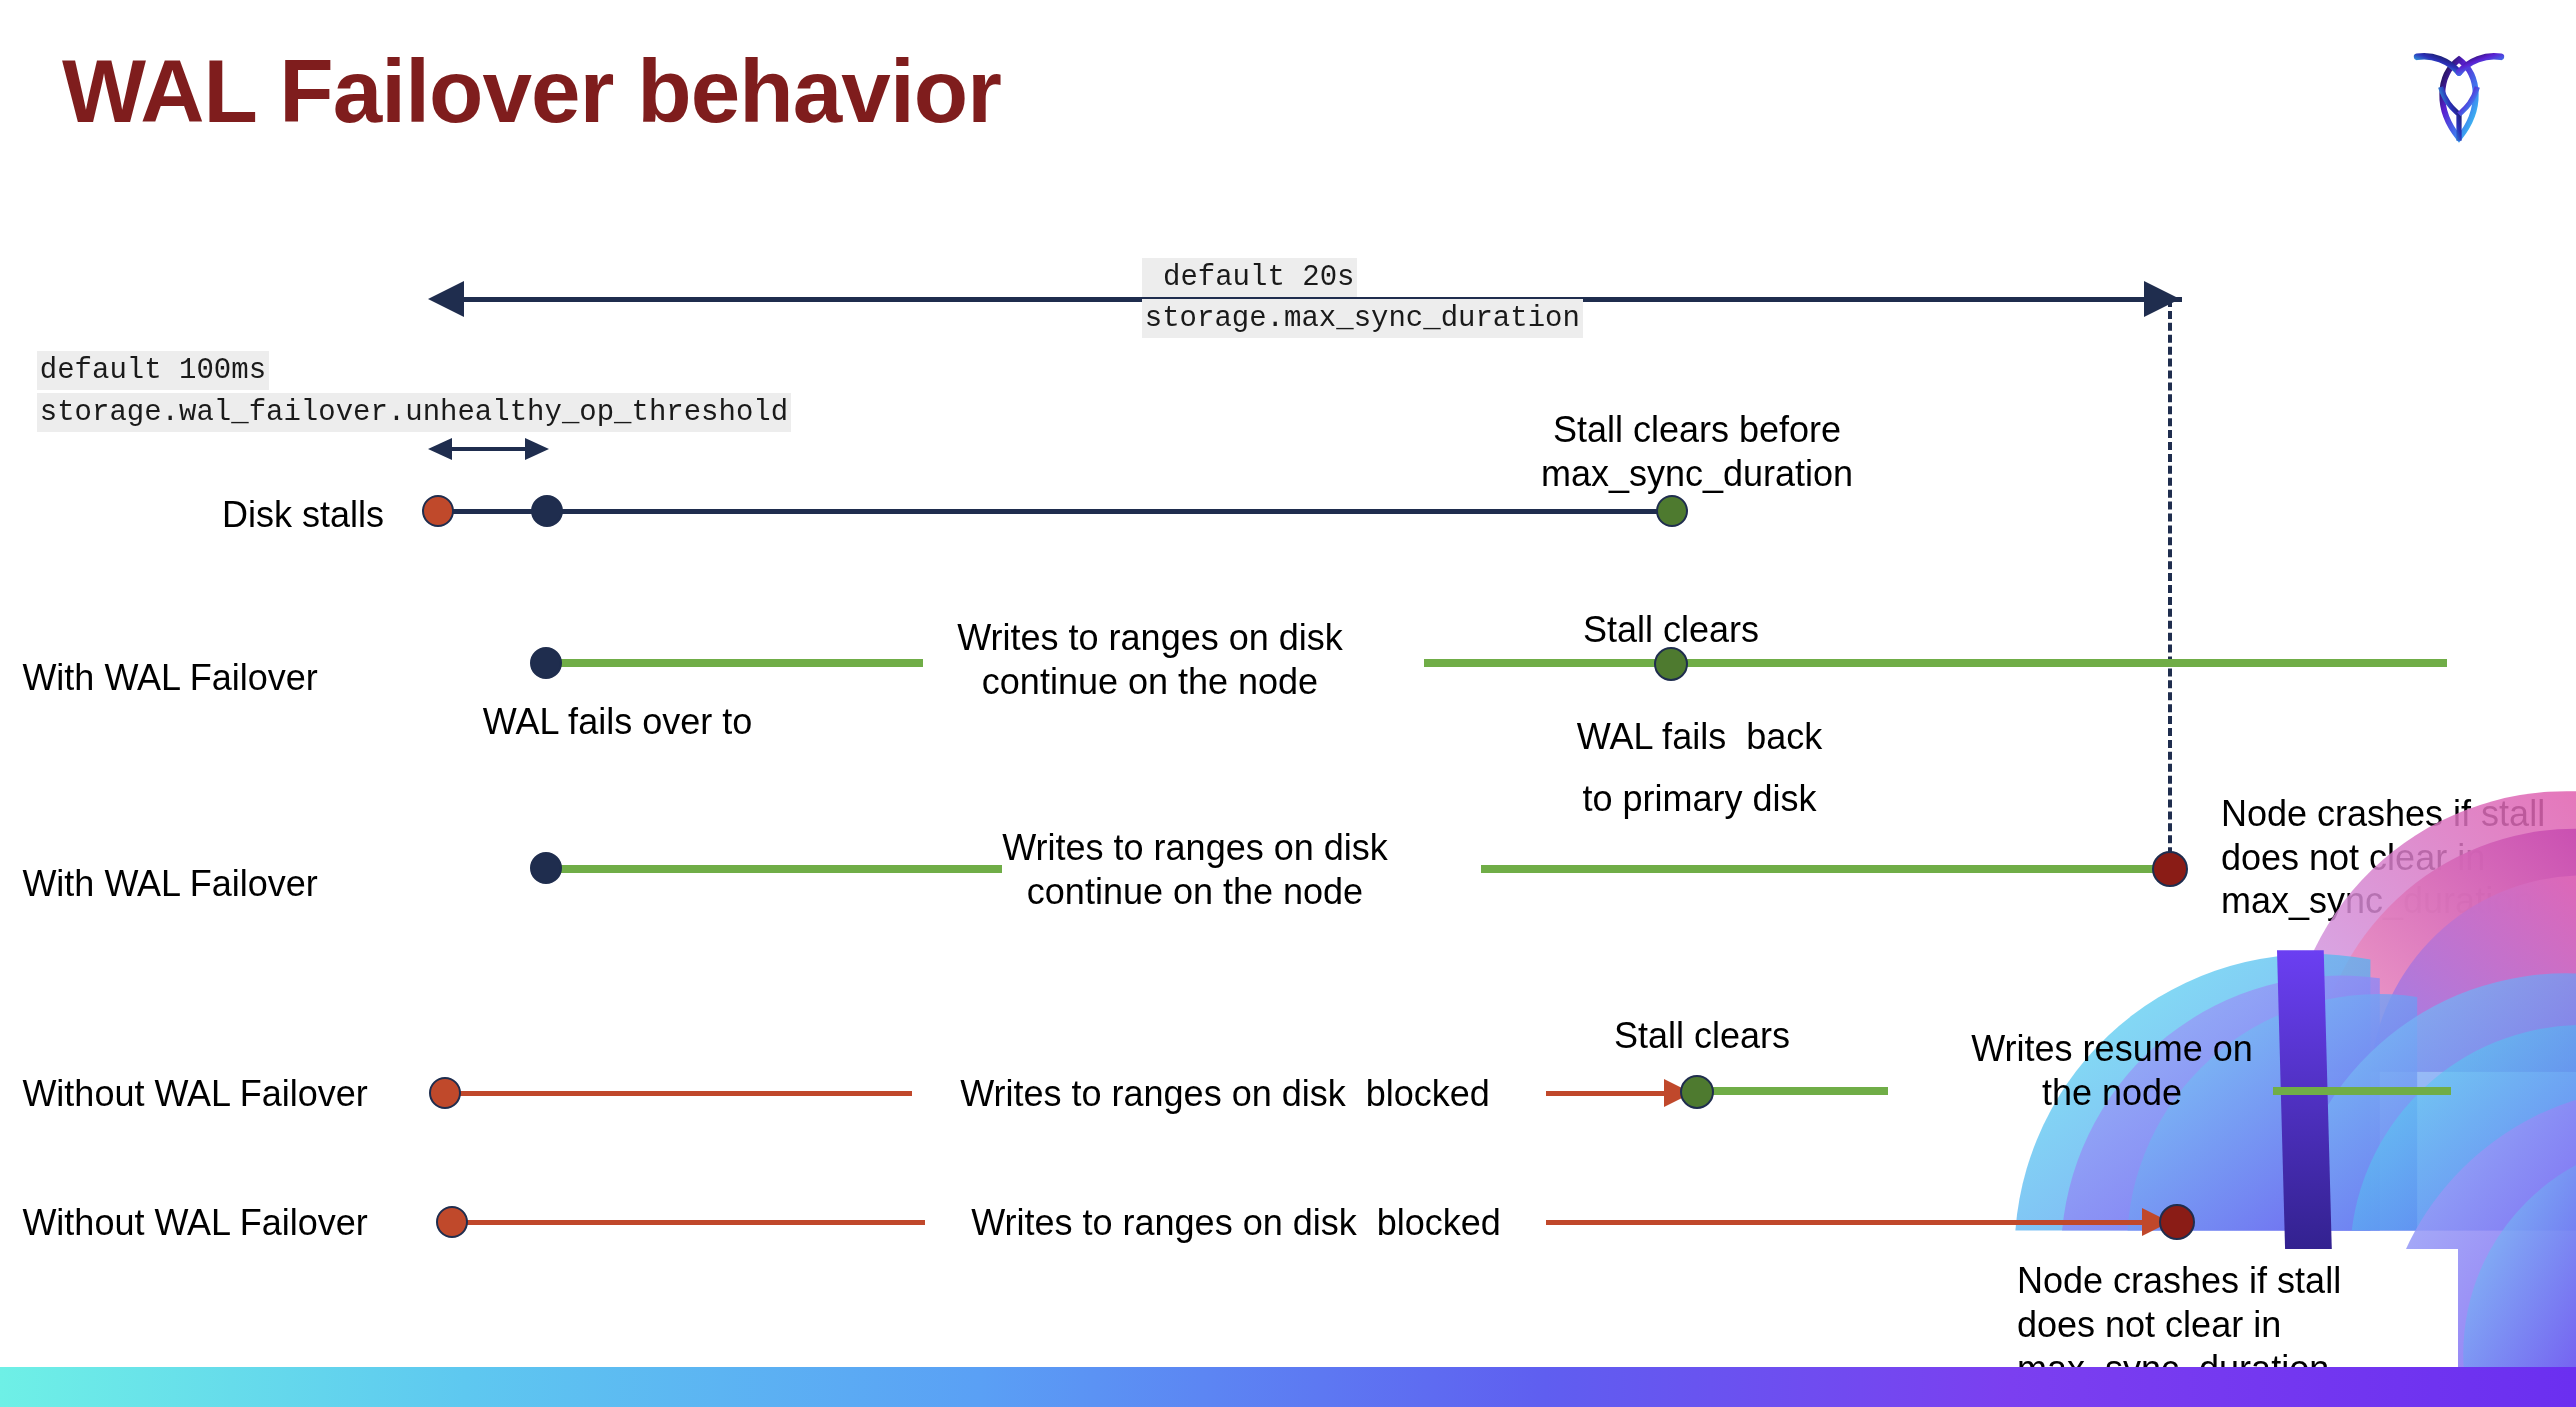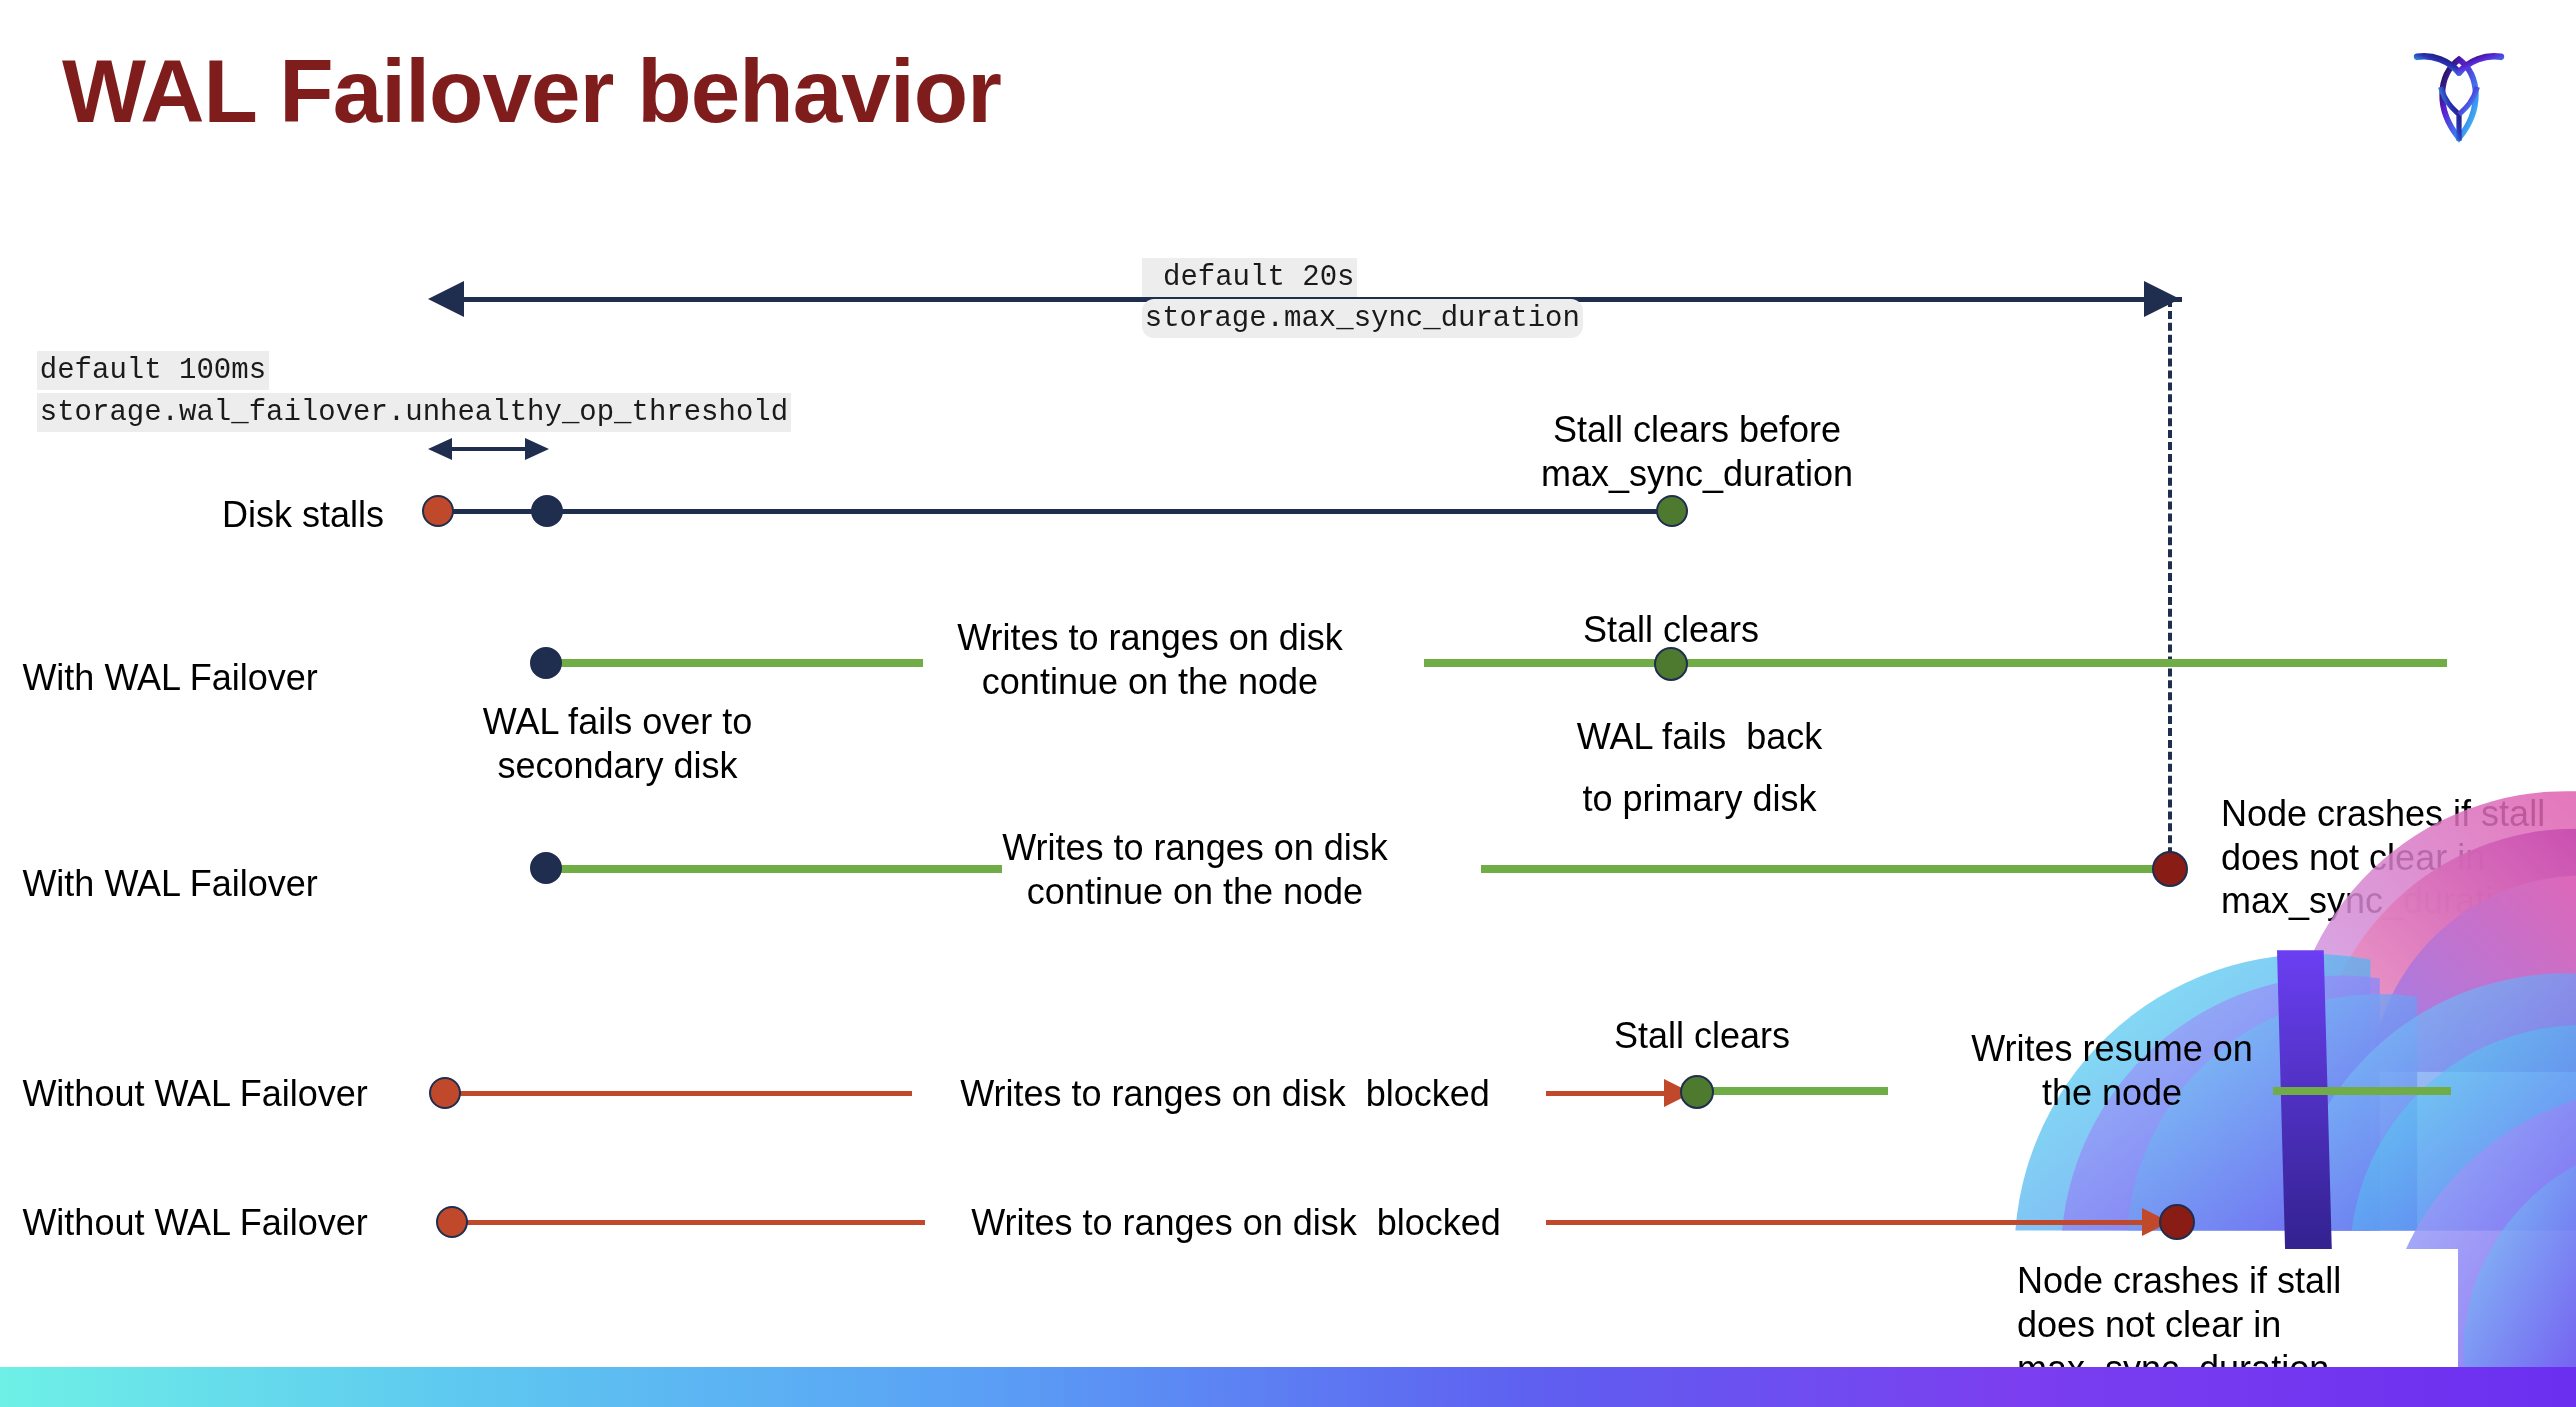--- a/index.html
+++ b/index.html
@@ -105,21 +105,21 @@
       <path d="M36 45 C40 58 46 62 50 66 L50 86" fill="none" stroke="url(#lg2)" stroke-width="4"></path>
       <path d="M64 45 C60 58 54 62 50 66" fill="none" stroke="url(#lg1)" stroke-width="4"></path>
     </svg>
   </div>
 
   <div class="arrowhead ah-left" style="left:428px;top:281px;"></div>
   <div class="hline" style="left:462px;top:297px;width:1720px;"></div>
   <div class="arrowhead ah-right" style="left:2144px;top:281px;"></div>
 
   <div class="code" style="left:1142px;top:258px;padding-left:21px;">default 20s</div>
-  <div class="code" style="left:1142px;top:299px;border-radius:12px;">storage.max_sync_duration</div>
+  <div class="code" style="left:1142px;top:299px;">storage.max_sync_duration</div>
 
   <div class="vdash" style="left:2168px;top:299px;height:580px;"></div>
 
   <div class="code" style="left:37px;top:351px;">default 100ms</div>
   <div class="code" style="left:37px;top:393px;">storage.wal_failover.unhealthy_op_threshold</div>
 
   <div class="arrowhead ah-left-sm" style="left:428px;top:438px;"></div>
   <div class="hline" style="left:451px;top:447px;width:75px;height:3.7px;"></div>
   <div class="arrowhead ah-right-sm" style="left:525px;top:438px;"></div>
 
@@ -138,21 +138,20 @@
   <div class="gline" style="left:1424px;top:659px;width:1023px;"></div>
   <div class="dot navy" style="left:530px;top:647px;width:32px;height:32px;"></div>
   <div class="dot green" style="left:1654px;top:647px;width:34px;height:34px;"></div>
 
   <div class="lbl c" style="left:935px;top:617px;width:430px;">Writes to ranges on disk</div>
   <div class="lbl c" style="left:935px;top:661px;width:430px;">continue on the node</div>
 
   <div class="lbl c" style="left:1503px;top:609px;width:336px;">Stall clears</div>
 
   <div class="lbl c" style="left:421px;top:701px;width:393px;">WAL fails over to</div>
-  <div class="lbl c" style="left:421px;top:745px;width:393px;">secondary disk</div>
 
   <div class="lbl c" style="left:1503px;top:716px;width:393px;">WAL fails  back</div>
   <div class="lbl c" style="left:1503px;top:778px;width:393px;">to primary disk</div>
 
   <div class="rowlabel" style="left:22.4px;top:863px;">With WAL Failover</div>
 
   <div class="gline" style="left:544px;top:865px;width:458px;"></div>
   <div class="gline" style="left:1481px;top:865px;width:695px;"></div>
   <div class="dot navy" style="left:530px;top:852px;width:32px;height:32px;"></div>
   <div class="dot dred" style="left:2152px;top:851px;width:36px;height:36px;"></div>

